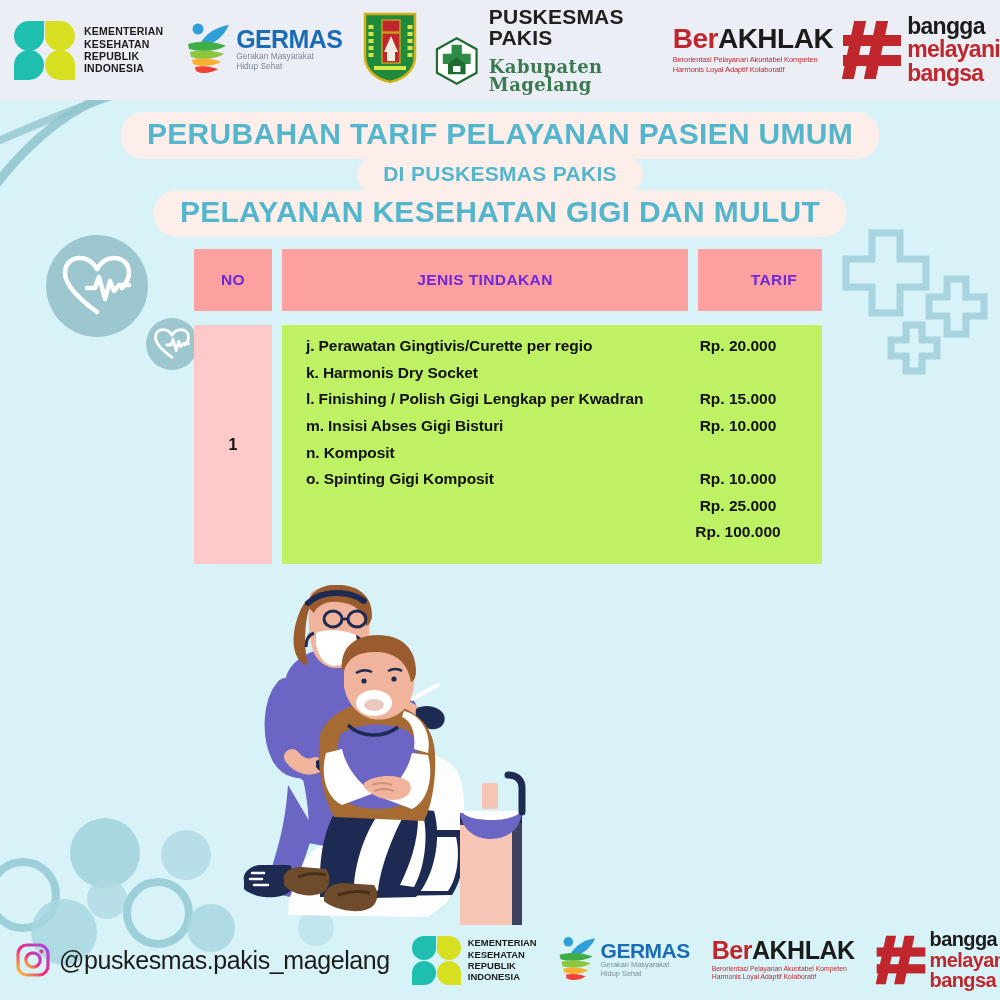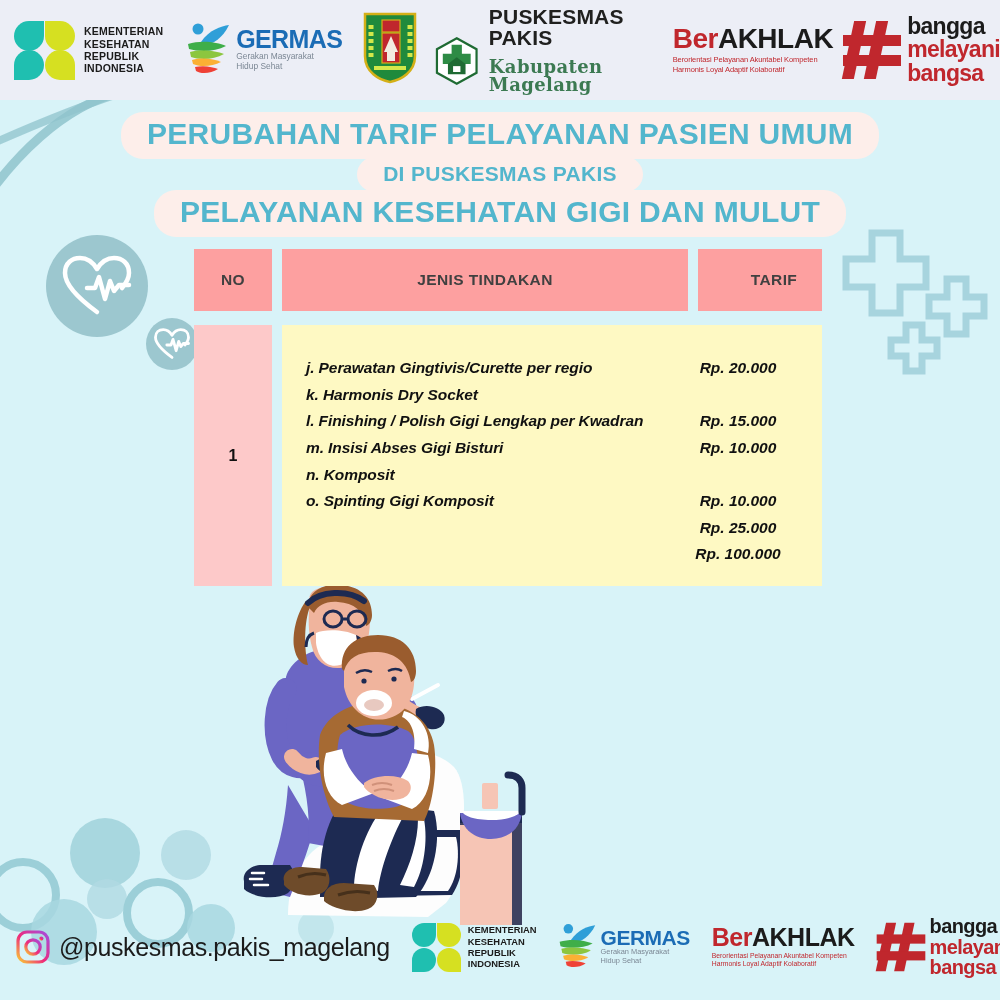--- a/index.html
+++ b/index.html
@@ -81,55 +81,55 @@
     line-height: 1.02;
     margin-bottom: -2px;
   }
   .title-line.l2 { font-size: 21px; border-radius: 20px; padding: 6px 26px 8px; }
   .title-line.l3 { font-size: 30px; }
 
   
   .table { position: absolute; left: 194px; top: 249px; width: 628px; z-index: 20; }
   .thead { display: flex; gap: 10px; }
   .th {
-    background: #fda0a0; color: #404040; font-weight: bold;
+    background: #fda0a0; color: #6d28d9; font-weight: bold;
     font-size: 15.5px; letter-spacing: .4px;
     display: flex; align-items: center; justify-content: center;
     height: 62px;
   }
   .th.no   { width: 78px; }
   .th.jenis{ flex: 1; }
   .th.tarif{ width: 124px; padding-left: 28px; }
 
   .tbody { display: flex; gap: 10px; margin-top: 14px; }
   .td-no {
     width: 78px; background: #fdc9c9; color: #111;
     font-weight: bold; font-size: 16px;
     display: flex; align-items: center; justify-content: center;
   }
   .td-main {
-    flex: 1; background: #fef9c3;
-    display: flex; padding: 30px 0 18px 0; font-style: italic;
+    flex: 1; background: #bef264;
+    display: flex; padding: 8px 0 18px 0;
   }
   .col-jenis { flex: 1; padding-left: 24px; padding-right: 14px; }
   .col-tarif { width: 160px; padding-right: 8px; }
   .row-item {
     font-size: 15.5px; font-weight: bold; color: #111;
     line-height: 1.72; letter-spacing: -.1px;
   }
   .row-price {
     font-size: 15.5px; font-weight: bold; color: #111;
     line-height: 1.72; text-align: center;
   }
 
   
   .illus { position: absolute; left: 228px; top: 585px; width: 310px; height: 340px; z-index: 10; }
 
   
-  .footer { position: absolute; left: 0; bottom: 13px; width: 1000px; height: 80px; z-index: 30; display: flex; align-items: center; }
+  .footer { position: absolute; left: 0; bottom: 0; width: 1000px; height: 80px; z-index: 30; display: flex; align-items: center; }
   .ig { display: flex; align-items: center; gap: 9px; padding-left: 16px; }
   .ig-handle { font-size: 25px; color: #1b1b1b; letter-spacing: -.4px; }
   .f-logos { display: flex; align-items: center; margin-left: 22px; gap: 0; }
 
   .f-kem { display: flex; align-items: center; gap: 6px; }
   .f-flower { position: relative; width: 50px; height: 50px; }
   .f-petal { position: absolute; width: 24px; height: 24px; }
   .f-petal.tl { left: 0; top: 1px; background: #1fbfb0; border-radius: 50% 0 50% 50%; }
   .f-petal.tr { left: 25px; top: 1px; background: #d6e021; border-radius: 0 50% 50% 50%; }
   .f-petal.bl { left: 0; top: 26px; background: #1fbfb0; border-radius: 50% 50% 50% 0; }

